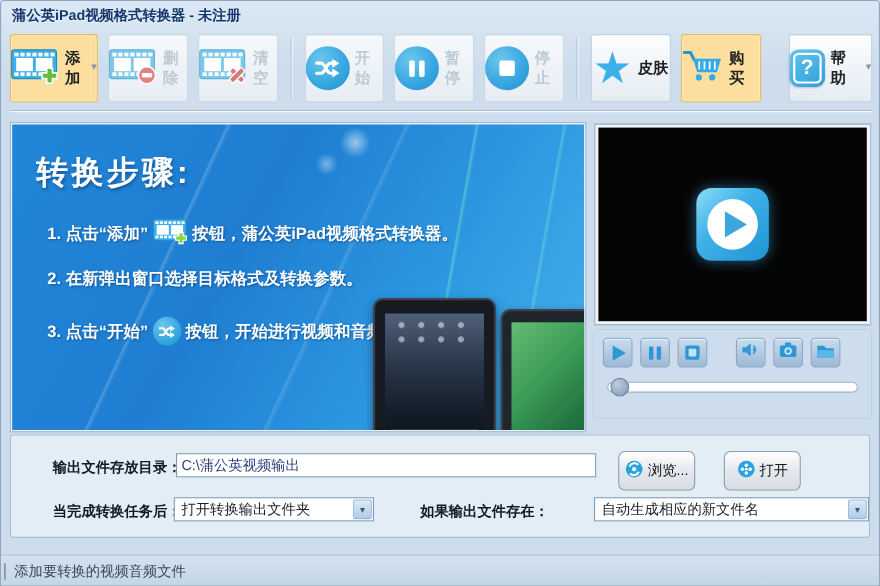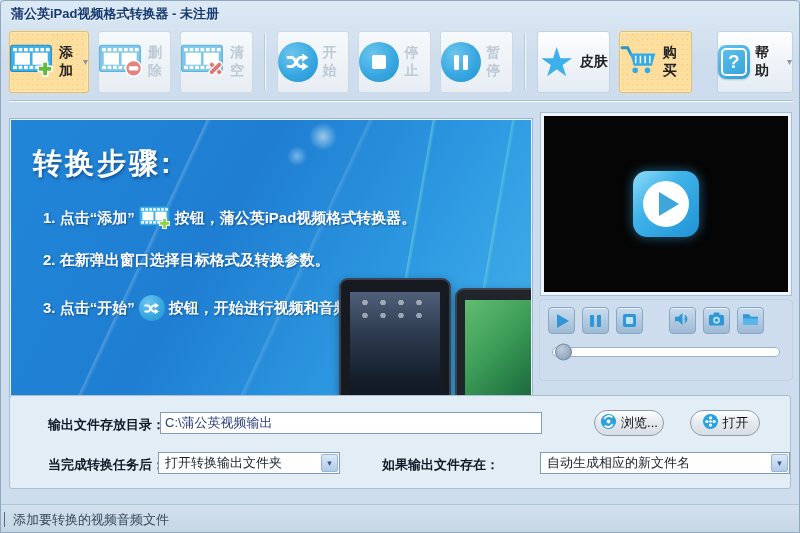--- a/index.html
+++ b/index.html
@@ -60,21 +60,21 @@
     display:flex; align-items:center; justify-content:center;
     box-shadow:0 1px 2px rgba(0,0,0,.18);
   }
   .help-ic::before{ content:""; position:absolute; inset:3px; border:2px solid #fff; border-radius:5px; }
   .help-ic span{ position:relative; color:#fff; font-size:19px; font-weight:bold; }
   
   .groove{ position:absolute; left:8px; top:99px; width:784px; height:2px;
     border-top:1px solid #aabccd; border-bottom:1px solid #fbfdff; }
   
   .main-panel{
-    position:absolute; left:9px; top:118px; width:522px; height:280px;
+    position:absolute; left:9px; top:111px; width:522px; height:280px;
     border:1px solid #eaf2fa; box-shadow:0 0 0 1px #9ab7cf;
     overflow:hidden;
     background-image:
       radial-gradient(circle at 60% 6%, rgba(255,255,255,.55) 0, rgba(255,255,255,0) 14px),
       radial-gradient(circle at 55% 13%, rgba(255,255,255,.4) 0, rgba(255,255,255,0) 10px),
       linear-gradient(115deg, transparent 30%, rgba(255,255,255,.20) 30.2%, transparent 30.9%),
       linear-gradient(115deg, transparent 55%, rgba(255,255,255,.14) 55.2%, transparent 56%),
       linear-gradient(100deg, transparent 74%, rgba(150,255,210,.35) 74.2%, transparent 74.8%),
       linear-gradient(100deg, transparent 88%, rgba(150,255,210,.30) 88.2%, transparent 88.8%),
       linear-gradient(120deg,#2186d8 0%,#1f7ed2 40%,#2e9ae2 72%,#46b0ea 100%);
@@ -156,24 +156,24 @@
     background:#e3edf5; border:1px solid #a9c0d2; border-radius:3px;
   }
   .settings-panel .lbl{ position:absolute; font-size:13px; font-weight:bold; color:#0e1a26; }
   .lbl-dir{ left:38px; top:20px; }
   .dir-input{
     position:absolute; left:150px; top:16px; width:382px; height:22px;
     border:1px solid #7f9db9; background:#fff; font-size:13px; color:#2b3f7e;
     padding:0 4px; font-family:inherit;
   }
   .sbtn{
-    position:absolute; width:70px; height:26px; border-radius:13px; cursor:pointer;
+    position:absolute; width:70px; height:36px; border-radius:6px; cursor:pointer;
     background:linear-gradient(#ffffff,#e6eaef 45%,#d7dde4); border:1px solid #8e9dad;
     display:flex; align-items:center; justify-content:center; gap:4px;
-    font-size:13px; color:#111; font-family:inherit;margin-left:32px;
+    font-size:13px; color:#111; font-family:inherit;
   }
   .btn-browse{ left:552px; top:14px; }
   .btn-open{ left:648px; top:14px; }
   .lbl-after{ left:38px; top:60px; }
   .combo{
     position:absolute; height:22px; background:#fff; border:1px solid #7f9db9;
     display:flex; align-items:center; padding:0 22px 0 6px; font-size:13px; color:#17212d;
     cursor:pointer;
   }
   .combo-after{ left:148px; top:56px; width:182px; }
@@ -303,33 +303,33 @@
           <path d="M2 17 h4 c5 0 5 -10 10 -10 h2" fill="none" stroke="#fff" stroke-width="3.2" stroke-linecap="round"></path>
           <path d="M17.5 2.8 l7 4.4 -7 4.4 z" fill="#fff"></path>
           <path d="M17.5 12.4 l7 4.4 -7 4.4 z" fill="#fff"></path>
         </svg>
       </span>
       <span class="tb-lbl">开始</span>
     </div>
 
     <div class="tb-btn disabled">
       <span class="circle-ic">
-          <span class="stop-sq"></span>
-        </span>
-      <span class="tb-lbl">停止</span>
-    </div>
-
-    <div class="tb-btn disabled">
-      <span class="circle-ic">
         <span class="pause-bars">
             <i></i>
             <i></i>
           </span>
       </span>
       <span class="tb-lbl">暂停</span>
+    </div>
+
+    <div class="tb-btn disabled">
+      <span class="circle-ic">
+          <span class="stop-sq"></span>
+        </span>
+      <span class="tb-lbl">停止</span>
     </div>
 
     <div class="tb-sep"></div>
 
     <div class="tb-btn">
       <span class="star-ic">★</span>
       <span class="tb-lbl">皮肤</span>
     </div>
 
     <div class="tb-btn hl">

